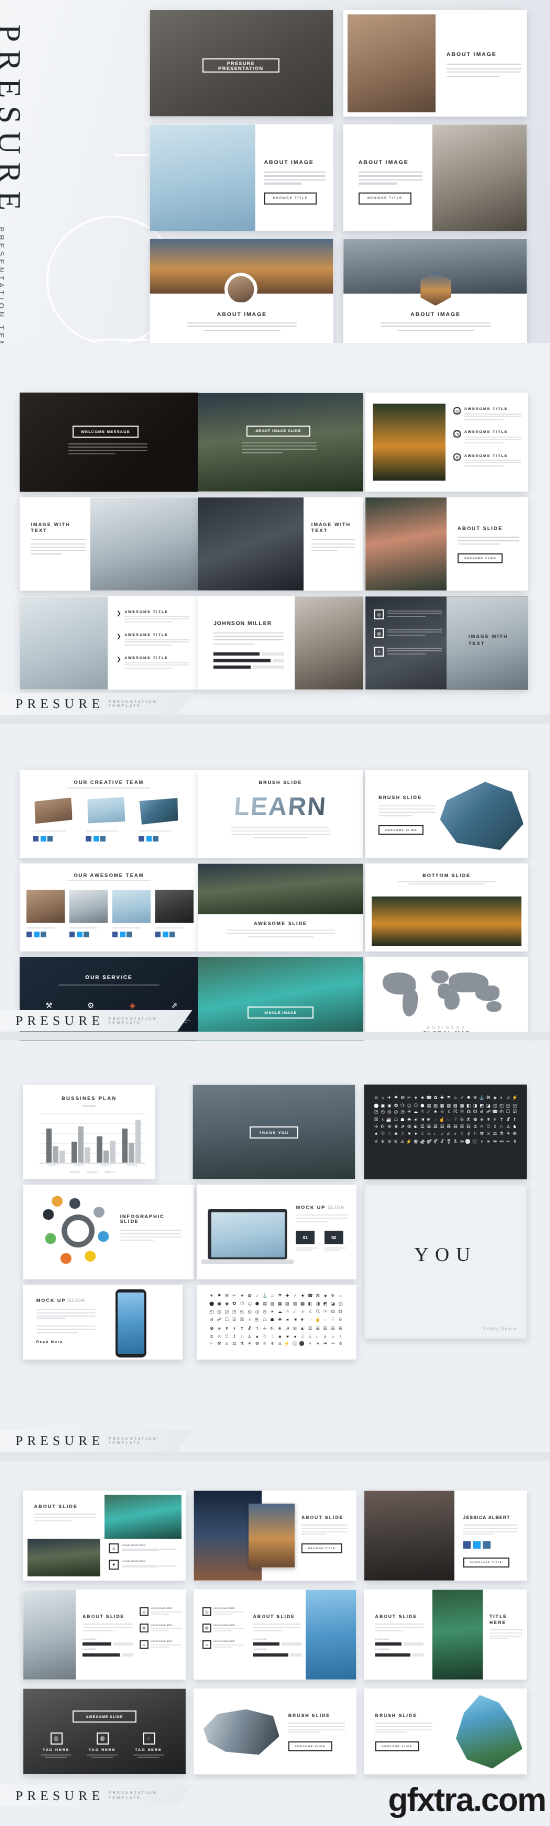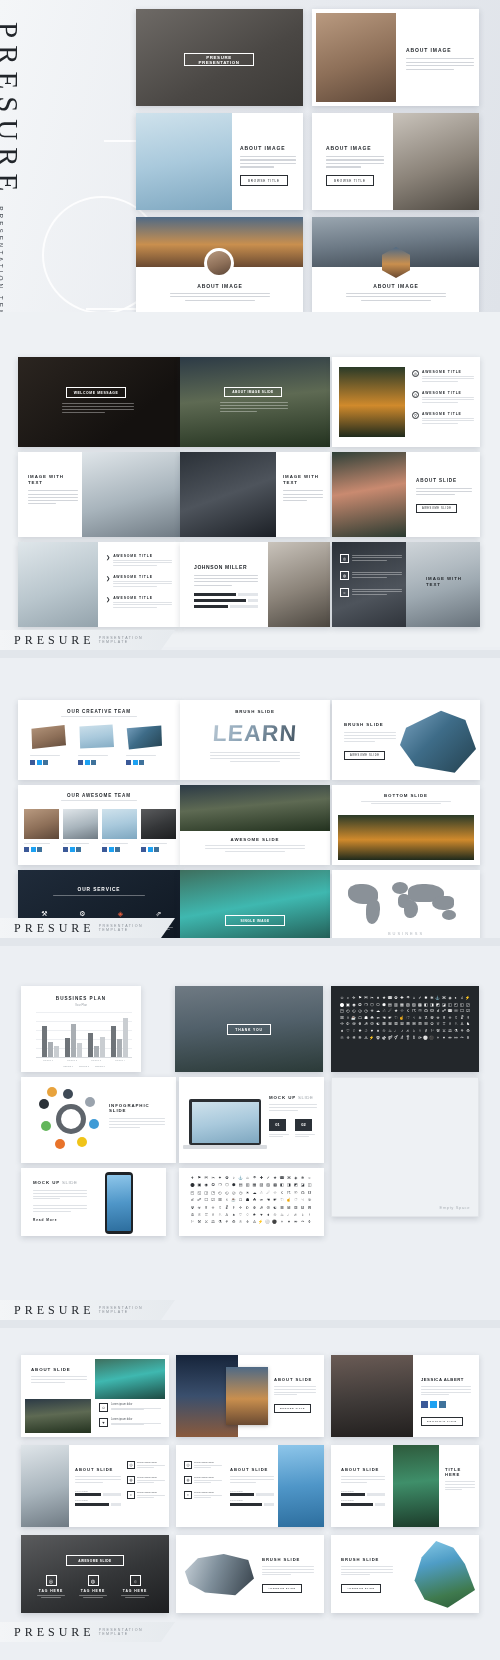--- a/index.html
+++ b/index.html
@@ -952,20 +952,21 @@
                 <i style="width:20px;height:.9px"></i>
                 <i style="width:14px;height:.9px"></i>
               </div>
           </div>
         </div>
       </div>
     </div>
 
     <div class="slide" style="position:absolute;left:331px;top:131px;width:148px;height:140px;background:#eef1f4;border:1px solid #e2e5e9;">
       <div class="thankyou" style="position:absolute;left:0;right:0;top:50px;font-size:18px;">
+        <div>YOU</div>
       </div>
       <div class="empty-note">Empty Space</div>
     </div>
 
     <div class="slide" style="position:absolute;left:21px;top:222px;width:145px;height:68px;">
       <div style="position:absolute;left:12px;top:12px;width:54px;">
         <div style="font-size:4.4px;letter-spacing:.6px;">
           <span class="h-title">MOCK UP</span>
           <span style="color:#9aa0a7;font-weight:400;">SLIDE</span>
         </div>
@@ -1411,14 +1412,15 @@
       <div class="ph" style="right:4px;top:6px;width:72px;height:68px;background:linear-gradient(165deg,#8fd0ec,#4f9dc6 35%,#3f7a4e 75%,#2b5a38);
                   clip-path:polygon(46% 0,70% 10%,86% 34%,100% 72%,62% 98%,30% 86%,16% 58%,26% 24%);"></div>
     </div>
   </div>
 
   <div class="banner" style="top:1622px;">
     <span class="bb">PRESURE</span>
     <span class="bs">PRESENTATION TEMPLATE</span>
   </div>
 
+  <div class="wm">gfxtra.com</div>
 
 </div>
 
 </body></html>

